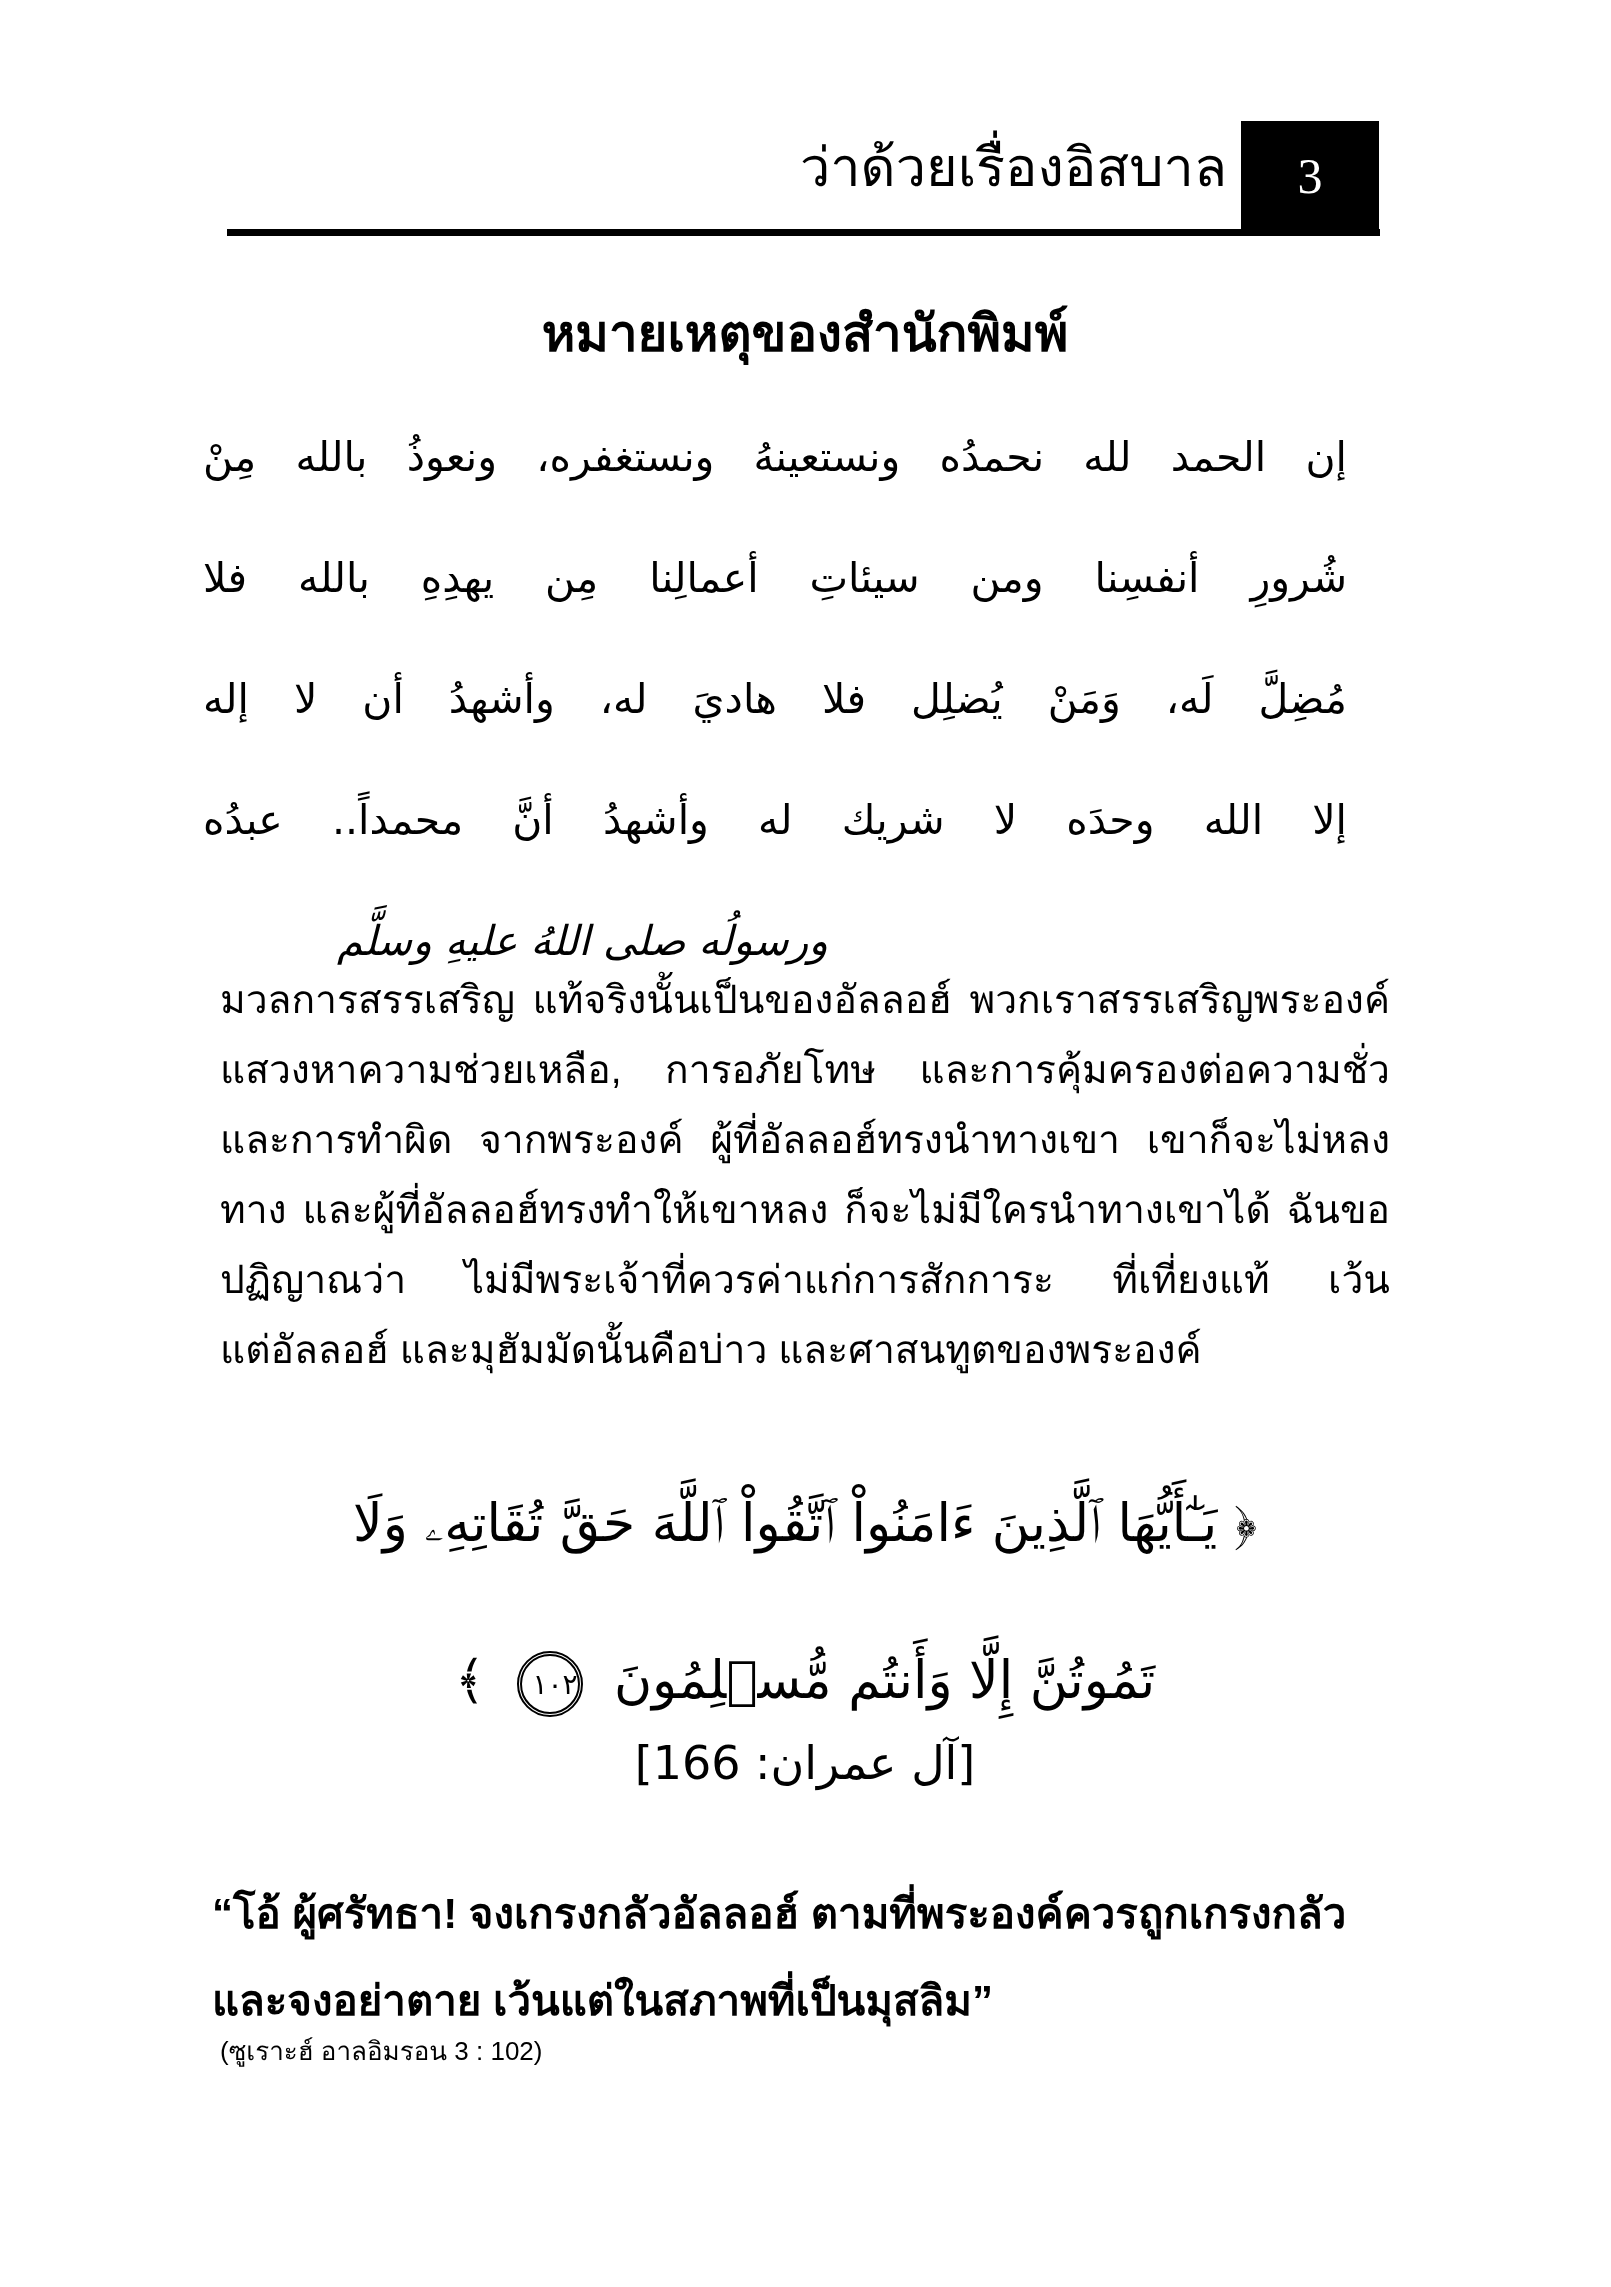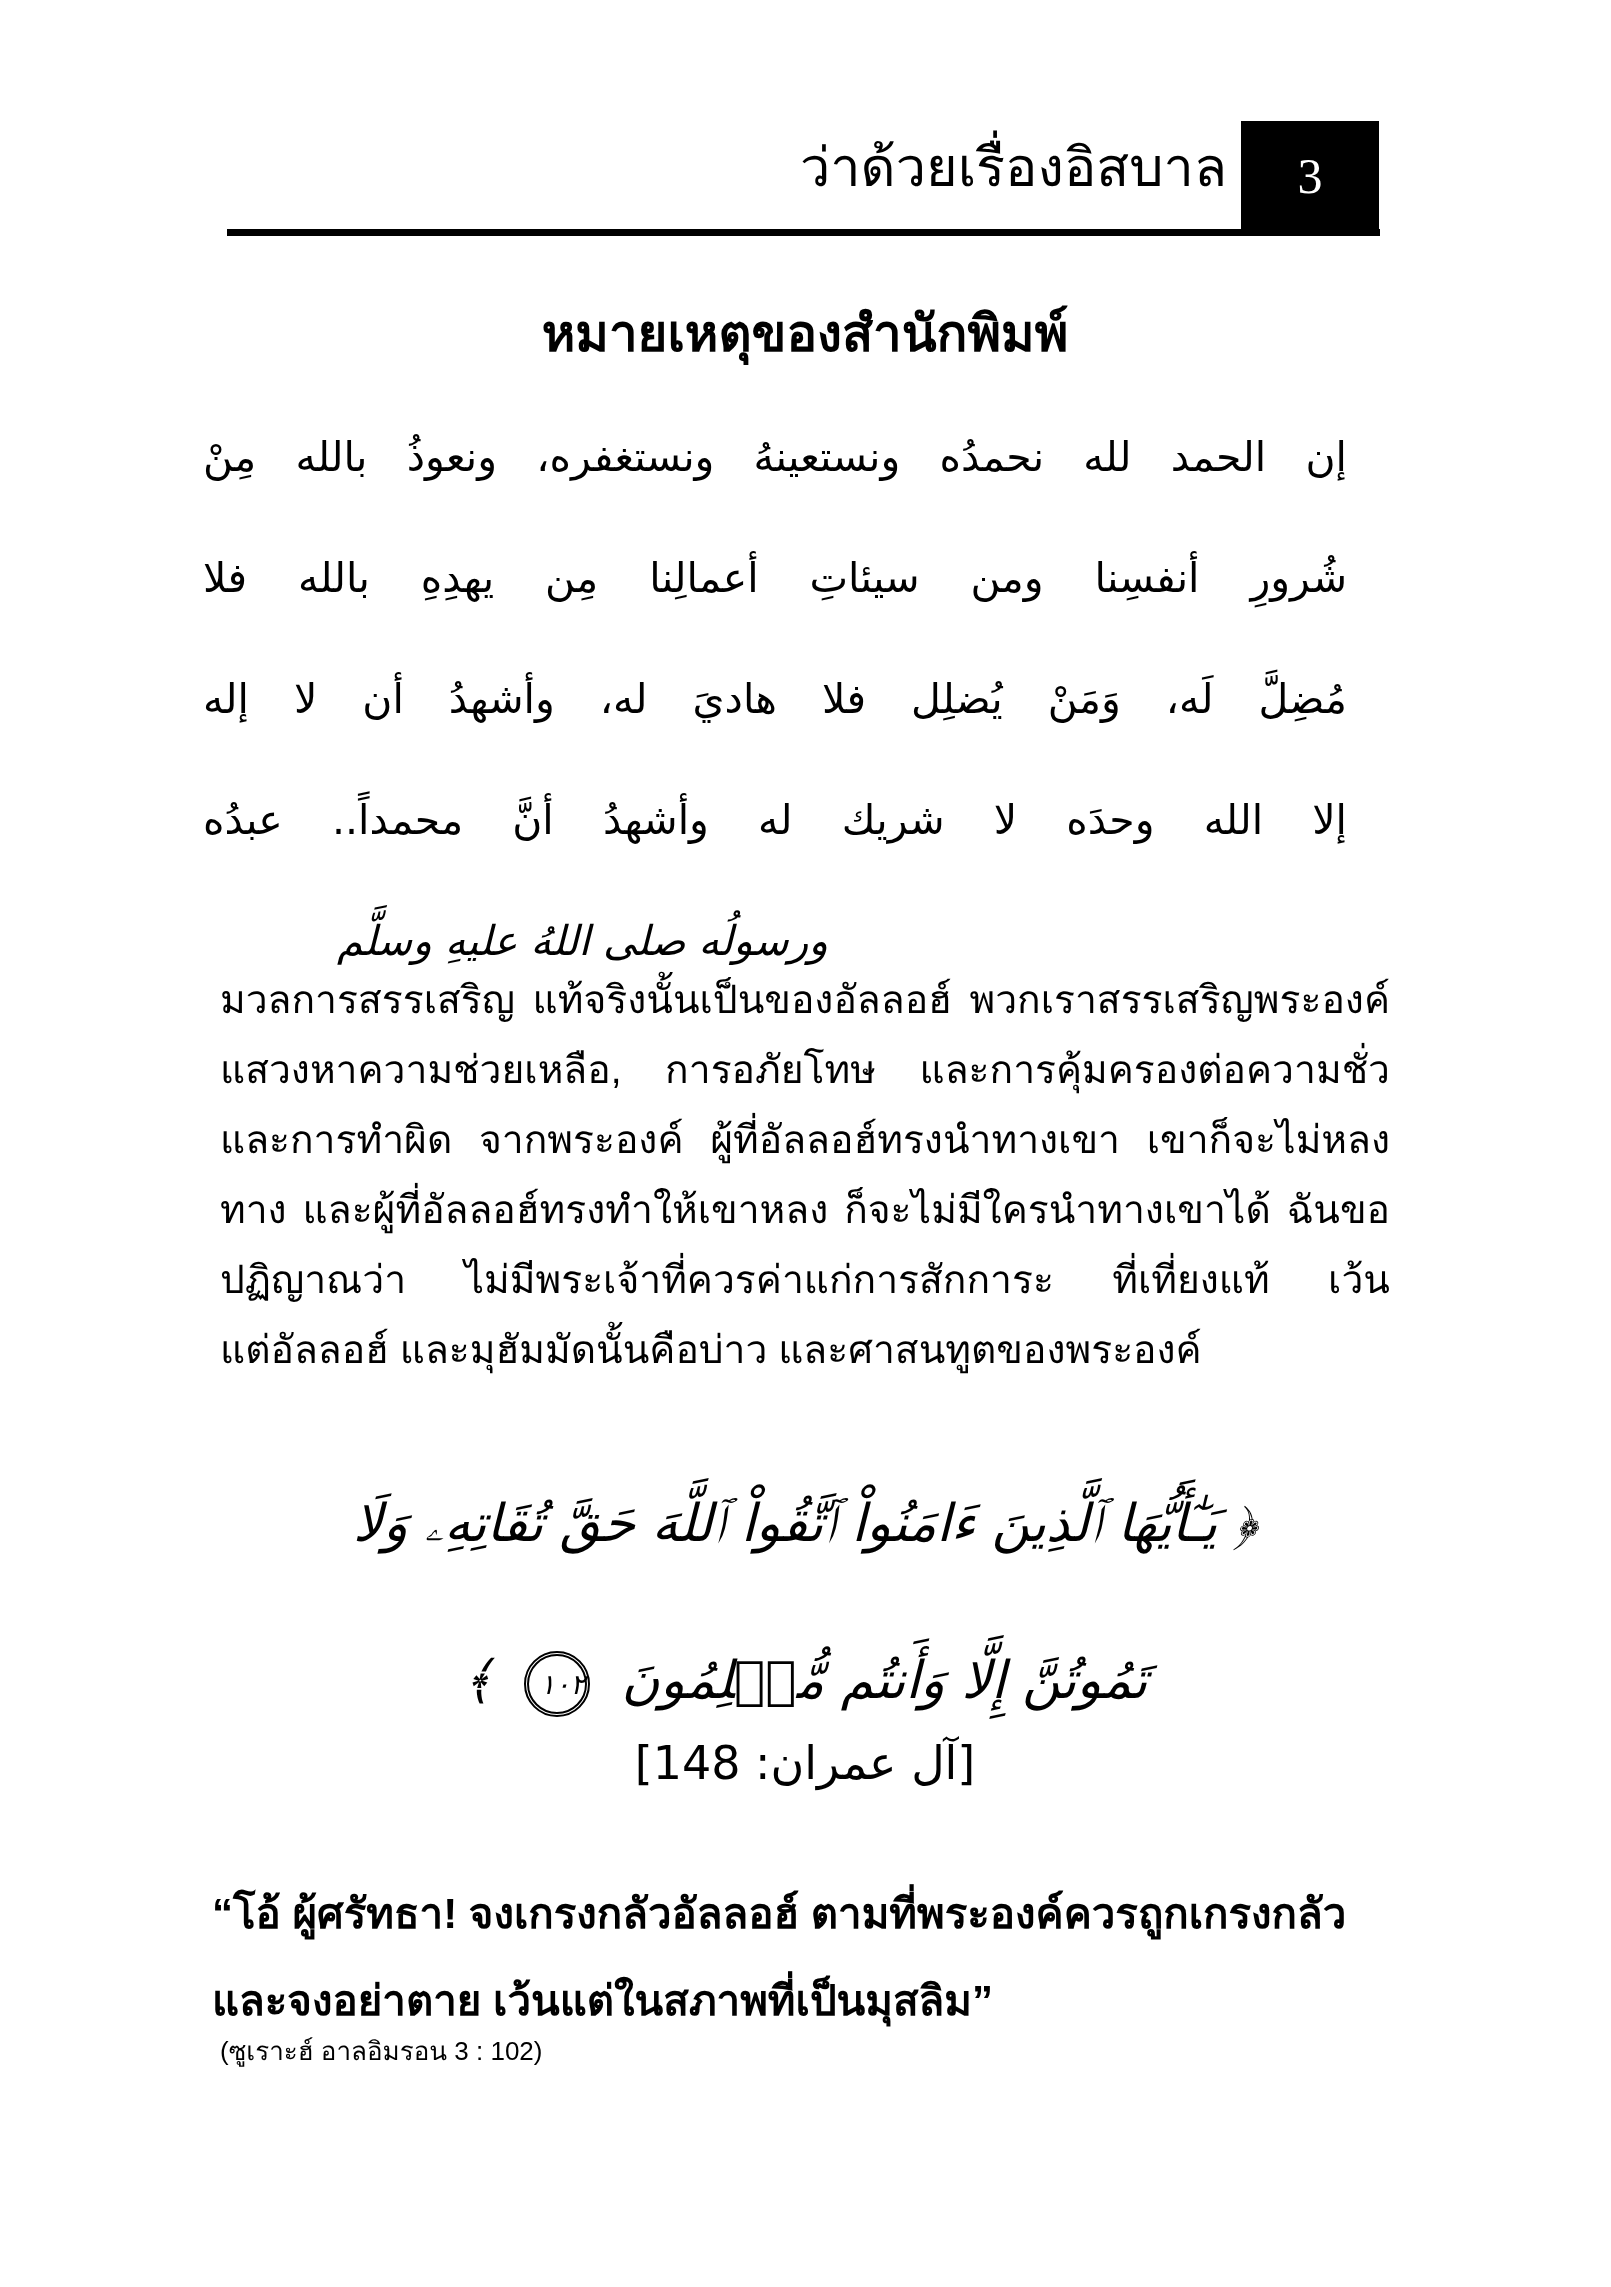--- a/index.html
+++ b/index.html
@@ -46,21 +46,21 @@
   .thai{left:220px;top:965px;width:1170px;font-size:39px}
   .t-line{
     height:70px;line-height:70px;overflow:hidden;
     text-align:justify;text-align-last:justify;
   }
   .t-last{text-align-last:left}
 
   
   .verse{
     left:220px;top:1445px;width:1170px;direction:rtl;text-align:center;
-    font-family:"DejaVu Sans",sans-serif;font-size:52px;font-style:italic;
+    font-family:"DejaVu Sans",sans-serif;font-size:52px;
   }
   .v-line{height:157px;line-height:157px;white-space:nowrap}
   .ayah{
     display:inline-flex;width:66px;height:66px;box-sizing:border-box;
     border:5.5px double #000;border-radius:50%;
     align-items:center;justify-content:flex-start;
     font-size:28px;line-height:normal;vertical-align:middle;margin:0 14.8px;
   }
   .verse-ref{
     left:220px;top:1724px;width:1170px;height:79px;line-height:79px;
@@ -113,21 +113,21 @@
   </div>
   <div class="v-line">
     <span>تَمُوتُنَّ إِلَّا وَأَنتُم مُّسۡلِمُونَ</span>
     <span class="ayah">
       <span>١٠٢</span>
     </span>
     <span>﴾</span>
   </div>
 </section>
 
-<div class="abs verse-ref">[آل عمران: 148]</div>
+<div class="abs verse-ref">[آل عمران: 166]</div>
 
 <section class="abs quote">
   <div class="q-line">“โอ้ ผู้ศรัทธา! จงเกรงกลัวอัลลอฮ์ ตามที่พระองค์ควรถูกเกรงกลัว</div>
   <div class="q-line">และจงอย่าตาย เว้นแต่ในสภาพที่เป็นมุสลิม”</div>
 </section>
 
 <div class="abs citation">(ซูเราะฮ์ อาลอิมรอน 3 : 102)</div>
 
 
 </body></html>

